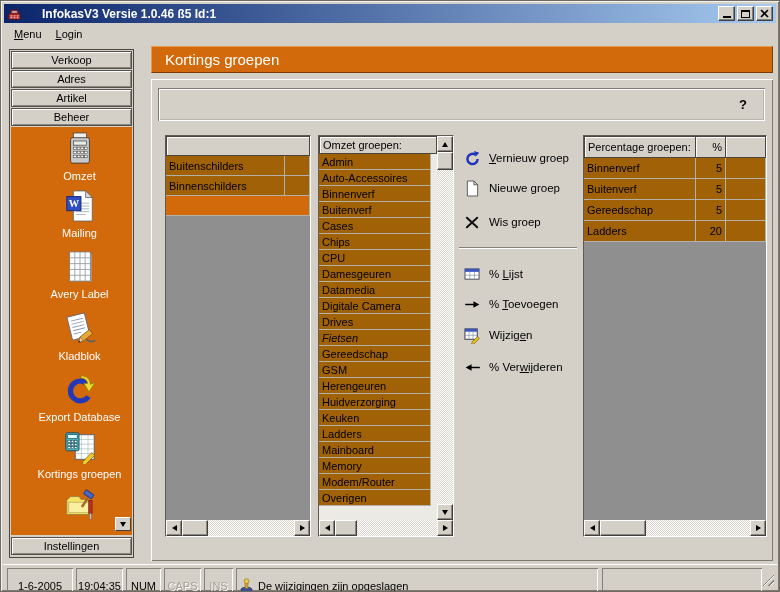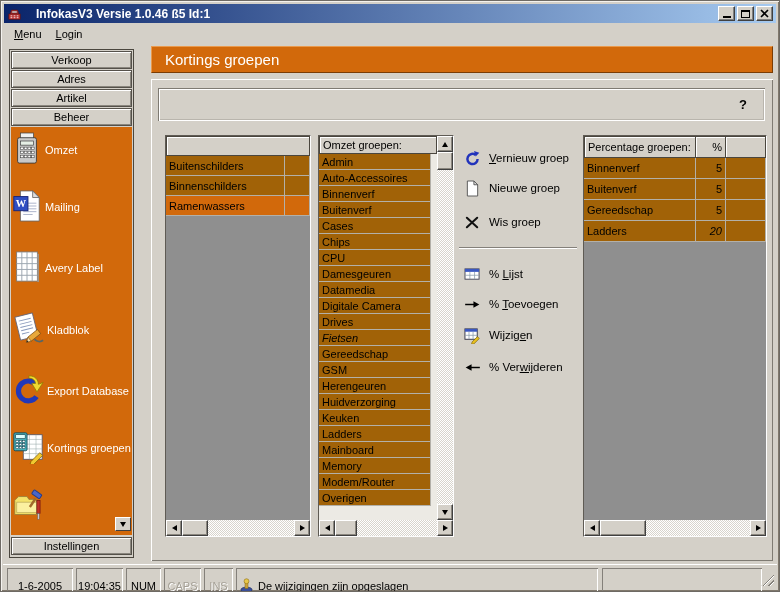--- a/index.html
+++ b/index.html
@@ -9,36 +9,36 @@
     --titlebar-left:#0A246A;
     --titlebar-right:#A6CAF0;
   }
   *{margin:0;padding:0;box-sizing:border-box;cursor:default;}
   body{background:#fff;font-family:"Liberation Sans",sans-serif;font-size:11px;color:#000;}
   .window{position:relative;width:780px;height:592px;background:var(--chrome);
     border:1px solid #6e6a64;box-shadow:inset 1px 1px 0 #f4f2ee, inset -1px -1px 0 #80786c;overflow:hidden;}
   
   .titlebar{position:absolute;left:3px;top:3px;right:3px;height:19px;
     background:linear-gradient(90deg,var(--titlebar-left),var(--titlebar-right));
-    display:flex;align-items:center;gap:14px;padding:0 3px;}
+    display:flex;align-items:center;gap:20px;padding:0 3px;}
   .titletext{color:#fff;font-weight:bold;font-size:12px;flex:1;white-space:nowrap;}
   .winbtn{width:17px;height:15px;background:var(--chrome);border:1px solid;border-color:#fff #404040 #404040 #fff;
     box-shadow:inset -1px -1px 0 #808080;display:flex;align-items:center;justify-content:center;}
   .glyph-min{width:8px;height:2px;background:#000;margin-top:7px;}
   .glyph-max{width:9px;height:8px;border:1px solid #000;border-top:2px solid #000;}
   
   .menubar{position:absolute;left:3px;top:23px;right:3px;height:19px;display:flex;align-items:center;padding-left:4px;}
   .menu-item{padding:2px 8px 2px 6px;}
   
   .sideframe{position:absolute;left:8px;top:48px;width:125px;height:509px;border:1px solid #4a463e;background:var(--chrome);}
   .navbtn{position:absolute;left:1px;width:121px;height:18px;background:var(--chrome);
     border:1px solid #55514a;box-shadow:inset 1px 1px 0 #fff, inset -1px -1px 0 #8a867e;
     display:flex;align-items:center;justify-content:center;font-size:11px;}
   .orange{position:absolute;left:1px;top:77px;width:121px;height:408px;background:var(--accent-orange);overflow:hidden;}
-  .tool{position:absolute;left:0;width:121px;display:flex;flex-direction:row;align-items:center;gap:2px;}
+  .tool{position:absolute;left:8px;width:121px;display:flex;flex-direction:column;align-items:center;gap:2px;}
   .tool-label{color:#fff;font-size:11px;white-space:nowrap;}
   .sdnbtn{position:absolute;left:104px;top:390px;width:16px;height:14px;background:var(--chrome);
     border:1px solid;border-color:#fff #404040 #404040 #fff;display:flex;align-items:center;justify-content:center;}
   
   .sect{position:absolute;left:150px;top:45px;width:622px;height:27px;background:var(--accent-orange);
     border:1px solid;border-color:#ea9a4d #7a3c04 #7a3c04 #ea9a4d;color:#fff;font-size:15px;
     display:flex;align-items:center;padding-left:13px;}
   .mainp{position:absolute;left:150px;top:78px;width:622px;height:482px;background:var(--chrome);
     box-shadow:inset 1px 1px 0 #fff, inset -1px -1px 0 #7f7b73;}
   .toolbar{position:absolute;left:157px;top:87px;width:607px;height:33px;background:var(--chrome);
@@ -279,21 +279,20 @@
     </div>
     <div class="grow" style="height:20px;">
         <span class="gcell" style="width:119px;">Buitenschilders</span>
         <span class="gcell flex1"></span>
       </div>
     <div class="grow" style="height:20px;">
         <span class="gcell" style="width:119px;">Binnenschilders</span>
         <span class="gcell flex1"></span>
       </div>
     <div class="grow sel" style="height:20px;">
-        <span class="gcell" style="width:119px;">Ramenwassers</span>
         <span class="gcell flex1"></span>
       </div>
     <div class="grayfill"></div>
     <div class="hscroll">
       <span class="sbtn">
           <i class="tri-left"></i>
         </span>
       <span class="sthumb" style="width:26px;"></span>
       <span class="strack flex1"></span>
       <span class="sbtn">
@@ -485,21 +484,21 @@
         <span class="gcell num" style="width:30px;">5</span>
         <span class="gcell flex1"></span>
       </div>
     <div class="grow" style="height:21px;">
         <span class="gcell" style="width:112px;">Gereedschap</span>
         <span class="gcell num" style="width:30px;">5</span>
         <span class="gcell flex1"></span>
       </div>
     <div class="grow" style="height:21px;">
         <span class="gcell" style="width:112px;">Ladders</span>
-        <span class="gcell num" style="width:30px;font-style:italic;">20</span>
+        <span class="gcell num" style="width:30px;">20</span>
         <span class="gcell flex1"></span>
       </div>
     <div class="grayfill"></div>
     <div class="hscroll">
       <span class="sbtn">
           <i class="tri-left"></i>
         </span>
       <span class="sthumb" style="width:46px;"></span>
       <span class="strack flex1"></span>
       <span class="sbtn">

